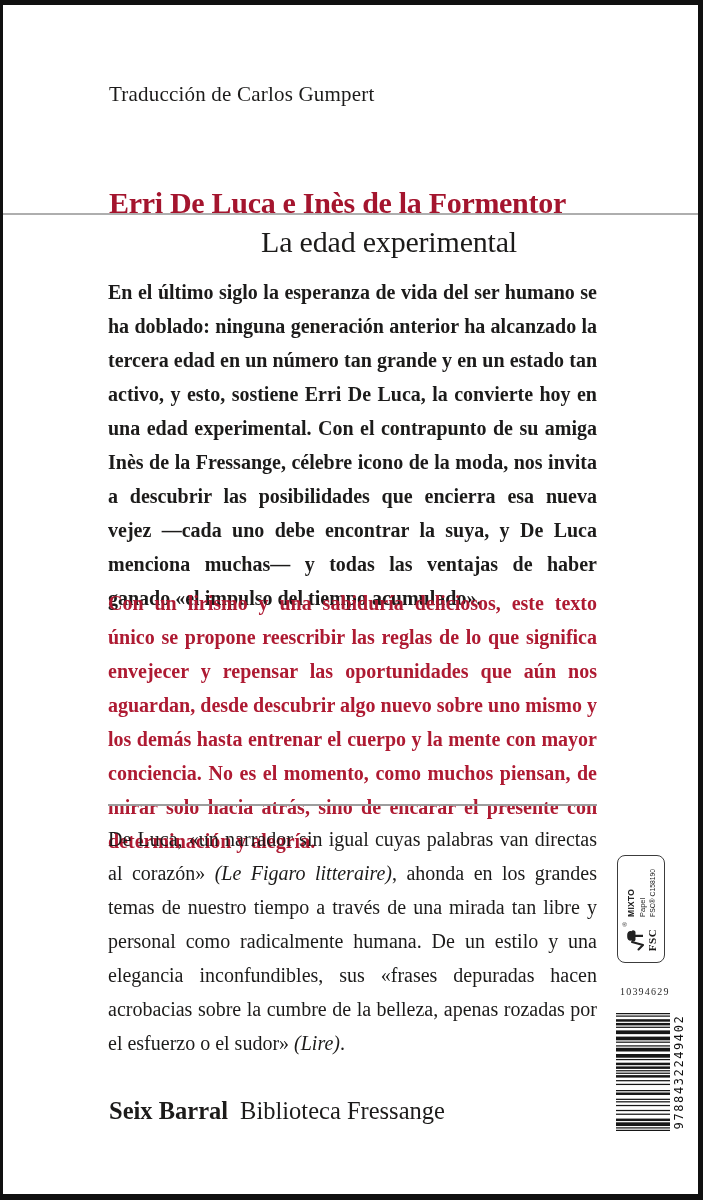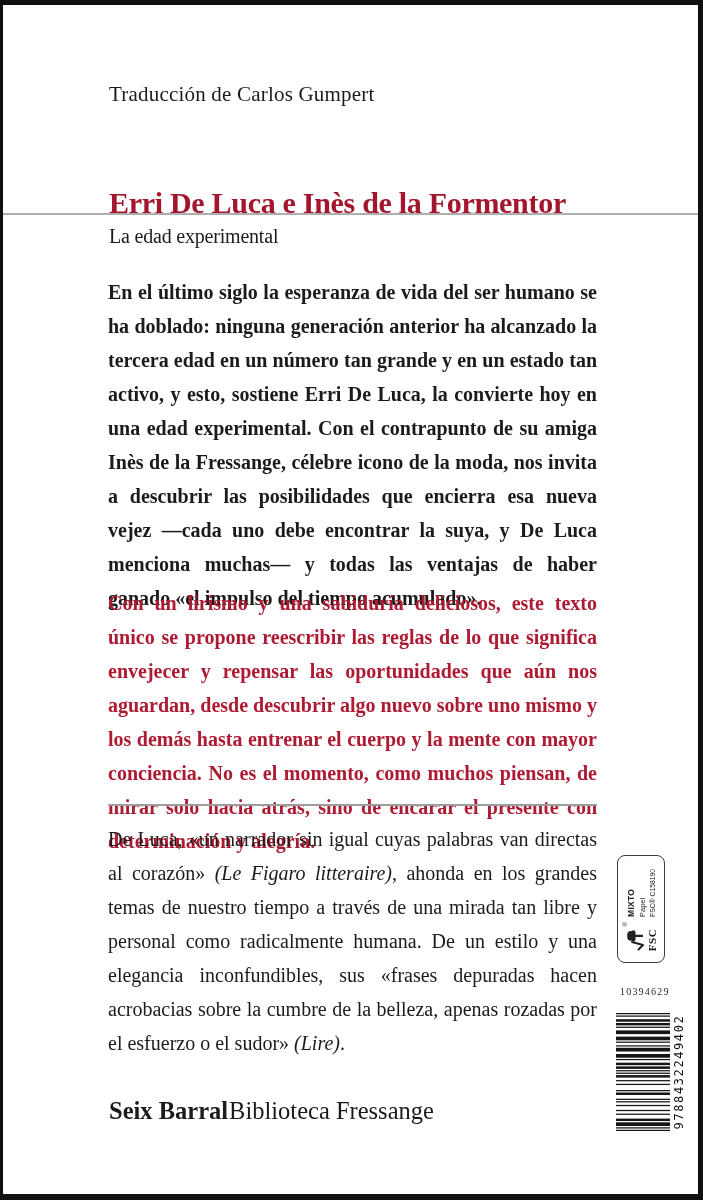--- a/index.html
+++ b/index.html
@@ -28,21 +28,21 @@
   .rule{position:absolute;background:var(--rule);}
   .rule-top{left:0;top:213px;width:703px;height:2px;}
   .rule-mid{left:108px;top:804px;width:489px;height:2px;background:#9d9d9d;}
 
   .authors{
     position:absolute;left:109px;top:186px;width:560px;z-index:2;
     font-size:30px;font-weight:bold;color:var(--red);letter-spacing:-.3px;white-space:nowrap;
   }
   .book-title{
     position:absolute;left:109px;top:225px;width:560px;
-    font-size:20px;letter-spacing:-.2px;white-space:nowrap;
+    font-size:30px;letter-spacing:-.2px;white-space:nowrap;text-align:center;
   }
 
   .para{
     position:absolute;left:108px;width:489px;
     font-size:20px;line-height:34px;text-align:justify;
   }
   .para.synopsis{top:275px;font-weight:bold;}
   .para.highlight{top:586px;font-weight:bold;color:var(--red-body);}
   .para.review{top:822px;}
   .para.review .it{font-style:italic;}
@@ -77,21 +77,21 @@
   }
   .bars{display:block;width:118px;height:54px;}
   .bars rect{fill:#161616;}
   .barcode-digits{
     width:118px;margin-top:2px;text-align:center;
     font-family:"DejaVu Sans Mono",monospace;font-size:12px;letter-spacing:1.6px;color:#111;
     white-space:nowrap;
   }
 
   .publisher{position:absolute;left:109px;top:1097px;font-size:24.5px;white-space:nowrap;}
-  .publisher .brand{font-weight:bold;margin-right:1px;}
+  .publisher .brand{font-weight:bold;margin-right:12px;}
 </style>
 </head>
 <body>
 
 <div>
 
   <div class="edge edge-top"></div>
   <div class="edge edge-bottom"></div>
   <div class="edge edge-left"></div>
   <div class="edge edge-right"></div>

